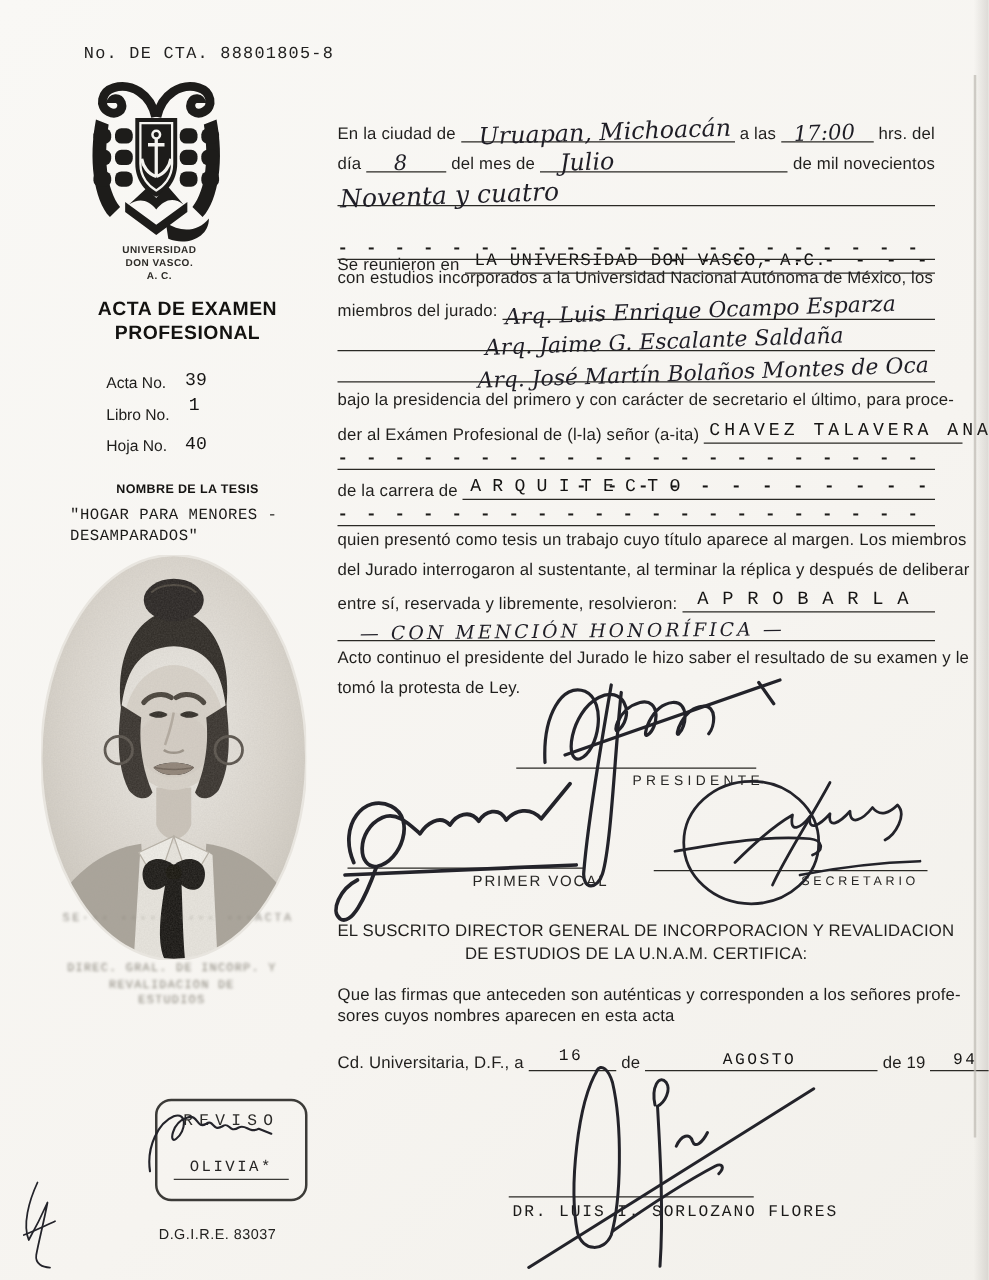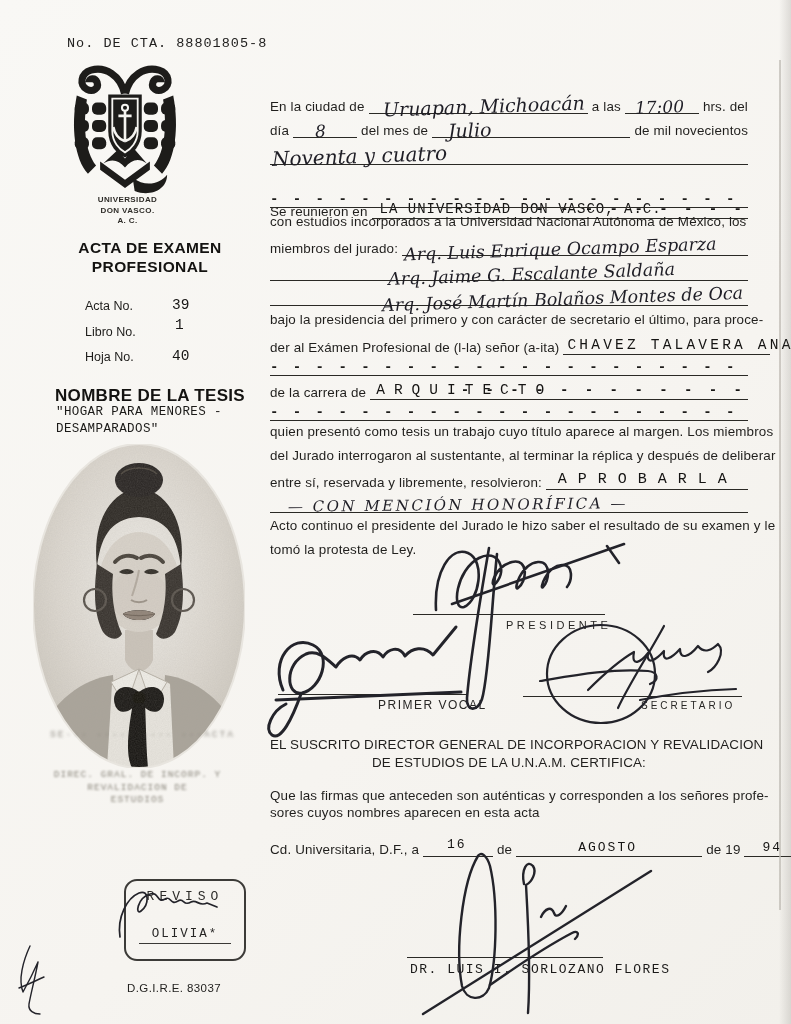--- a/index.html
+++ b/index.html
@@ -10,23 +10,23 @@
   }
   .abs{position:absolute;}
   .mono{font-family:"Liberation Mono",monospace;}
   .script{font-family:"DejaVu Serif",serif;font-style:italic;color:#1f1e26;}
   
   .acct{left:67px;top:36px;font-size:13.5px;letter-spacing:1px;color:#222120;}
   
   .org{left:60px;top:195px;width:135px;text-align:center;font-size:8px;line-height:10.5px;letter-spacing:.4px;color:#2e2c28;font-weight:bold;}
   .doc-title{left:46px;top:238px;width:208px;text-align:center;font-weight:bold;font-size:15.5px;line-height:19px;letter-spacing:.4px;color:#131210;}
   .frow{left:85px;height:16px;font-size:12.5px;color:#1d1c1a;}
-  .fval{position:absolute;left:63px;top:-2px;font-family:"Liberation Mono",monospace;font-size:14.5px;color:#161514;margin-left:24px;}
+  .fval{position:absolute;left:63px;top:-2px;font-family:"Liberation Mono",monospace;font-size:14.5px;color:#161514;}
   .fval.up{top:-8px;left:66px;}
-  .thesis-h{left:46px;top:386px;width:208px;text-align:center;font-weight:bold;font-size:17px;letter-spacing:.3px;color:#141311;}
+  .thesis-h{left:46px;top:386px;width:208px;text-align:center;font-weight:bold;font-size:10px;letter-spacing:.3px;color:#141311;}
   .thesis-b{left:56px;top:404px;font-size:12.5px;line-height:16.5px;letter-spacing:.4px;color:#1b1a18;}
   
   .photo{left:33px;top:444px;width:212px;height:324px;}
   .photo-stamp-over{left:40px;top:729px;width:205px;text-align:center;font-size:9.5px;letter-spacing:2px;color:#77736a;filter:blur(1.4px);opacity:.8;}
   .photo-stamp{left:50px;top:769px;width:175px;text-align:center;font-size:9.5px;line-height:12.5px;letter-spacing:1px;color:#8b877d;filter:blur(1.2px);}
   
   .stamp{left:124px;top:879px;width:118px;height:78px;border:2.2px solid #3c3b38;border-radius:13px;}
   .stamp .t1{position:absolute;left:0;right:0;top:8px;text-align:center;font-size:13px;letter-spacing:5px;color:#2c2b29;}
   .stamp .t2{position:absolute;left:13px;top:46px;width:92px;text-align:center;font-size:12.5px;letter-spacing:2px;color:#262524;border-bottom:1.3px solid #3a3936;padding-bottom:2px;}
   .dgire{left:127px;top:982px;font-size:11.5px;letter-spacing:.4px;color:#232220;}

